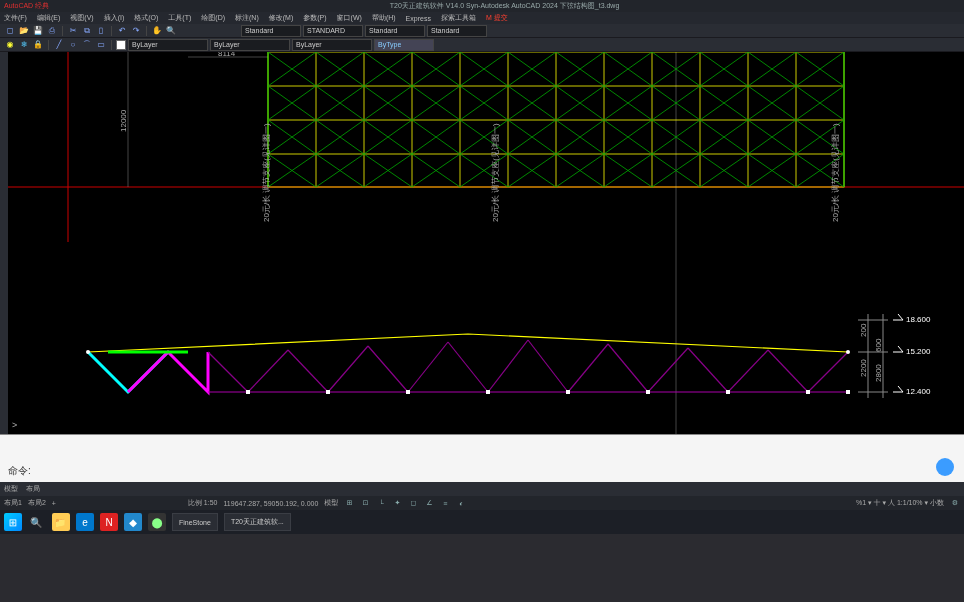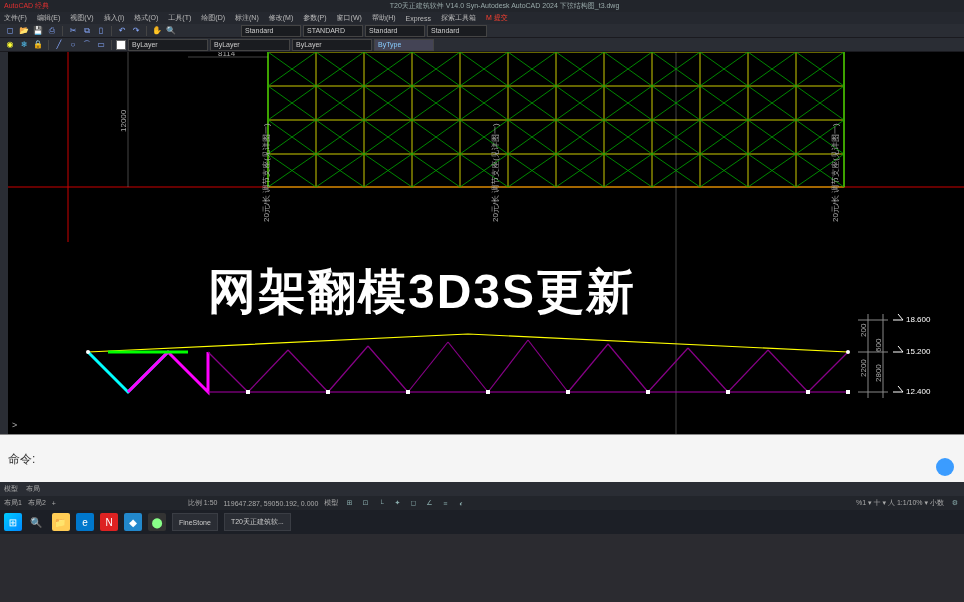--- a/index.html
+++ b/index.html
@@ -28,21 +28,21 @@
 
 .overlay-text { position: absolute; color: #fff; font-weight: 900; text-shadow: 0 0 2px #000; }
 
 .cmd-input-box { position: absolute; background: #e8e8e8; border: 1px solid #888; font-size: 7px; padding: 0 2px; min-width: 16px; height: 10px; }
 .crosshair { position: absolute; pointer-events: none; }
 .crosshair .h { position: absolute; width: 14px; height: 1px; background: rgba(255,255,255,0.7); top: 50%; left: -7px; }
 .crosshair .v { position: absolute; height: 14px; width: 1px; background: rgba(255,255,255,0.7); left: 50%; top: -7px; }
 .crosshair .box { position: absolute; width: 6px; height: 6px; border: 1px solid rgba(255,255,255,0.7); left: -3px; top: -3px; }
 
 .cmd-area { height: 48px; background: #f5f5f5; border-top: 1px solid #888; padding: 4px 8px; font-size: 8px; color: #555; position: relative; }
-.cmd-line { position: absolute; bottom: 14px; left: 8px; font-size: 12px; color: #333; }
+.cmd-line { position: absolute; bottom: 4px; left: 8px; font-size: 10px; color: #333; }
 .cmd-go { position: absolute; right: 10px; bottom: 6px; width: 18px; height: 18px; border-radius: 50%; background: #3b9cff; }
 
 .doc-tabs { height: 14px; background: #2a2d34; display: flex; align-items: center; font-size: 7px; color: #aaa; padding: 0 4px; gap: 8px; }
 
 .status-bar { height: 14px; background: #22252b; display: flex; align-items: center; font-size: 7px; color: #aaa; padding: 0 4px; gap: 6px; }
 .status-bar .spacer { flex: 1; }
 .status-icon { width: 10px; height: 10px; display: inline-flex; align-items: center; justify-content: center; color: #8aa; cursor: pointer; }
 
 .taskbar { height: 24px; background: #1c1f26; display: flex; align-items: center; padding: 0 4px; gap: 6px; }
 .task-icon { width: 18px; height: 18px; border-radius: 2px; display: inline-flex; align-items: center; justify-content: center; font-size: 10px; cursor: pointer; }
@@ -314,21 +314,20 @@
 
       <polyline points="885,268 895,268 890,262" fill="none" stroke="#fff"></polyline>
       <text x="898" y="270" class="elev-text">18.600</text>
       <polyline points="885,300 895,300 890,294" fill="none" stroke="#fff"></polyline>
       <text x="898" y="302" class="elev-text">15.200</text>
       <polyline points="885,340 895,340 890,334" fill="none" stroke="#fff"></polyline>
       <text x="898" y="342" class="elev-text">12.400</text>
     </g>
   </svg>
 
-  <div class="overlay-text" style="left:200px; top:208px; font-size:48px; letter-spacing:2px;">网架翻模3D3S更新</div>
 
   <div class="crosshair" style="left:678px; top:400px;">
     <div class="h"></div>
       <div class="v"></div>
       <div class="box"></div>
   </div>
 
   <div class="cmd-input-box" style="left:706px; top:406px;">se</div>
 
   <div style="position:absolute; left:4px; bottom:4px; color:#aaa; font-size:9px;">&gt;</div>

